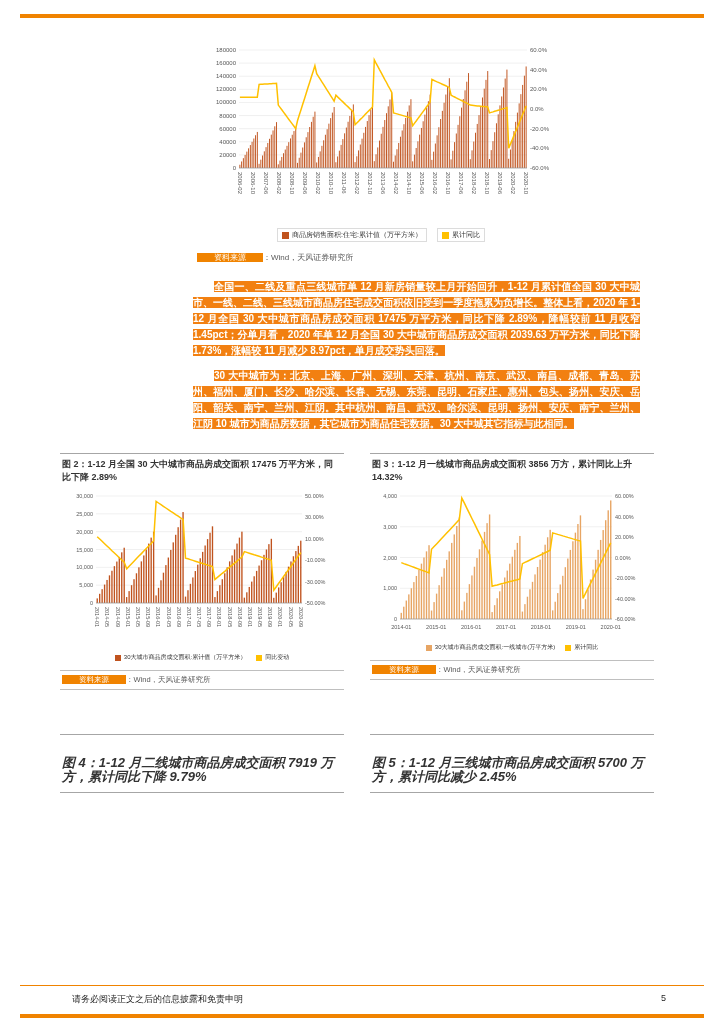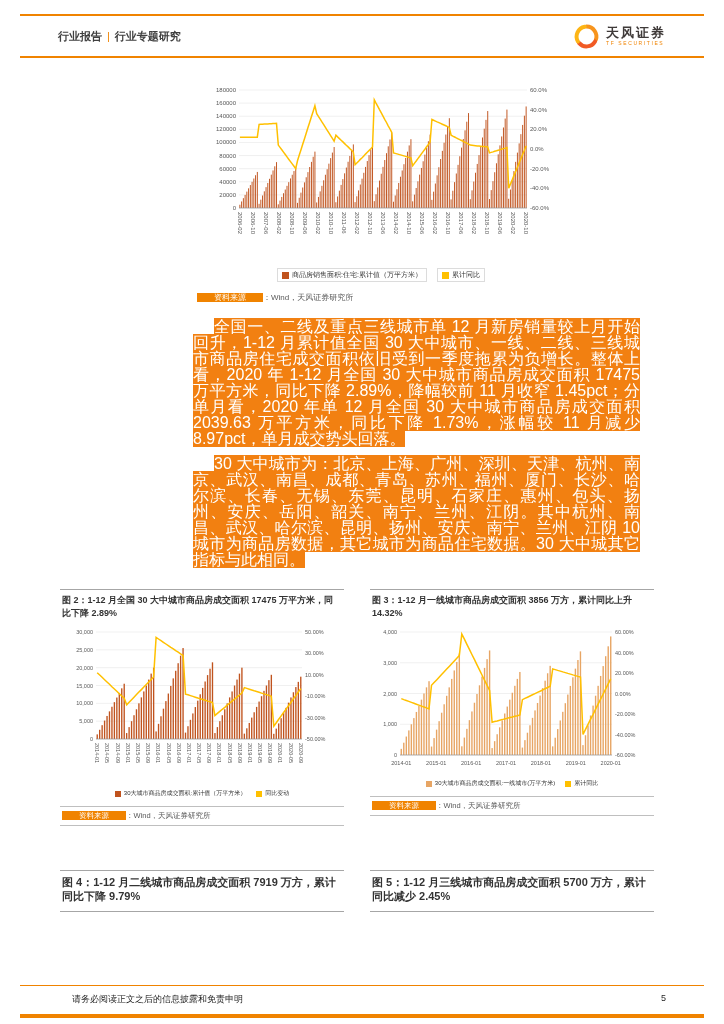--- a/index.html
+++ b/index.html
@@ -19,65 +19,45 @@
   .lg1{font-size:7px;margin-top:2px;}
   .lg2{font-size:6px;margin-top:2px;}
   .lg-item{display:inline-flex;align-items:center;gap:3px;}
   .lg-item.boxed{border:1px solid #DCDCDC;padding:1px 4px;background:#fff;}
   .sw{display:inline-block;width:7px;height:7px;}
   .lg2 .sw{width:6px;height:6px;}
   .source{font-size:8px;color:#595959;}
   .src1{margin:10px 0 0 2px;}
   .src-label{background:#F08300;color:#fff;padding:0 17px;}
   .bodytext{margin:16px 84px 0 193px;}
-  .bodytext p{margin:0 0 9px;text-indent:21px;font-size:16px;line-height:16px;
-              text-align:justify;color:#222;}
+  .bodytext p{margin:0 0 9px;text-indent:21px;font-size:10px;line-height:16px;
+              text-align:justify;color:#222;font-weight:bold;}
   .hl{background:#F28011;color:#fff;}
   .figrow{margin:12px 60px 0;display:grid;grid-template-columns:284px 284px;column-gap:26px;}
   .figcell{display:flex;flex-direction:column;}
   .figcap{border-top:1px solid #A6A6A6;padding:4px 2px 6px;font-size:9px;font-weight:bold;
           color:#333;line-height:13px;min-height:27px;margin-top:9px;}
   .srcrow{border-top:1px solid #BFBFBF;border-bottom:1px solid #BFBFBF;padding:4px 2px;
           margin-top:8px;font-size:7.5px;}
   .figrow2{margin-top:44px;}
-  .figcap2{border-top:1px solid #A6A6A6;border-bottom:1px solid #A6A6A6;padding:4px 2px 8px;
-           font-size:11px;font-weight:bold;color:#333;line-height:14px;min-height:28px;}
+  .figcap2{border-top:1px solid #A6A6A6;border-bottom:1px solid #A6A6A6;padding:21px 2px 8px;
+           font-size:13px;font-weight:bold;color:#333;line-height:14px;min-height:28px;font-style:italic;}
   .footrule{position:absolute;left:20px;right:20px;bottom:38px;height:1.5px;background:#F08300;}
   .footer-row{position:absolute;left:72px;right:58px;bottom:18px;display:flex;
               justify-content:space-between;font-size:9px;color:#262626;}
   .bottombar{position:absolute;left:20px;right:20px;bottom:6px;height:4px;background:#F08300;}
   svg text{font-family:"Liberation Sans","DejaVu Sans",sans-serif;}
 </style>
 </head>
 <body>
 
 <div class="page">
 
   <div class="toprule"></div>
 
-  <div class="header">
-    <div class="h-left">
-      <span>行业报告</span>
-      <span class="divider">|</span>
-      <span>行业专题研究</span>
-    </div>
-    <div class="h-brand">
-      <svg class="logo" viewBox="0 0 30 30">
-        <g fill="none" stroke-linecap="round" stroke-width="4.4">
-          <path d="M15 4 A11 11 0 0 1 25.34 18.76" stroke="#F7941D"></path>
-          <path d="M15 4 A11 11 0 0 1 25.34 18.76" stroke="#F15A24" transform="rotate(120 15 15)"></path>
-          <path d="M15 4 A11 11 0 0 1 25.34 18.76" stroke="#FDB515" transform="rotate(240 15 15)"></path>
-        </g>
-      </svg>
-      <div class="brandtext">
-        <div class="bname">天风证券</div>
-        <div class="bsub">TF SECURITIES</div>
-      </div>
-    </div>
-  </div>
 
   <div class="headrule"></div>
 
   <div class="chart1block">
     <svg viewBox="0 0 372 178" width="372" height="178">
         <line x1="44" y1="124" x2="332" y2="124" stroke="#E0E0E0" stroke-width="0.5"></line>
         <text x="41" y="126" font-size="6" fill="#595959" text-anchor="end">0</text>
         <line x1="44" y1="110.88888888888889" x2="332" y2="110.88888888888889" stroke="#E0E0E0" stroke-width="0.5"></line>
         <text x="41" y="112.88888888888889" font-size="6" fill="#595959" text-anchor="end">20000</text>
         <line x1="44" y1="97.77777777777777" x2="332" y2="97.77777777777777" stroke="#E0E0E0" stroke-width="0.5"></line>

